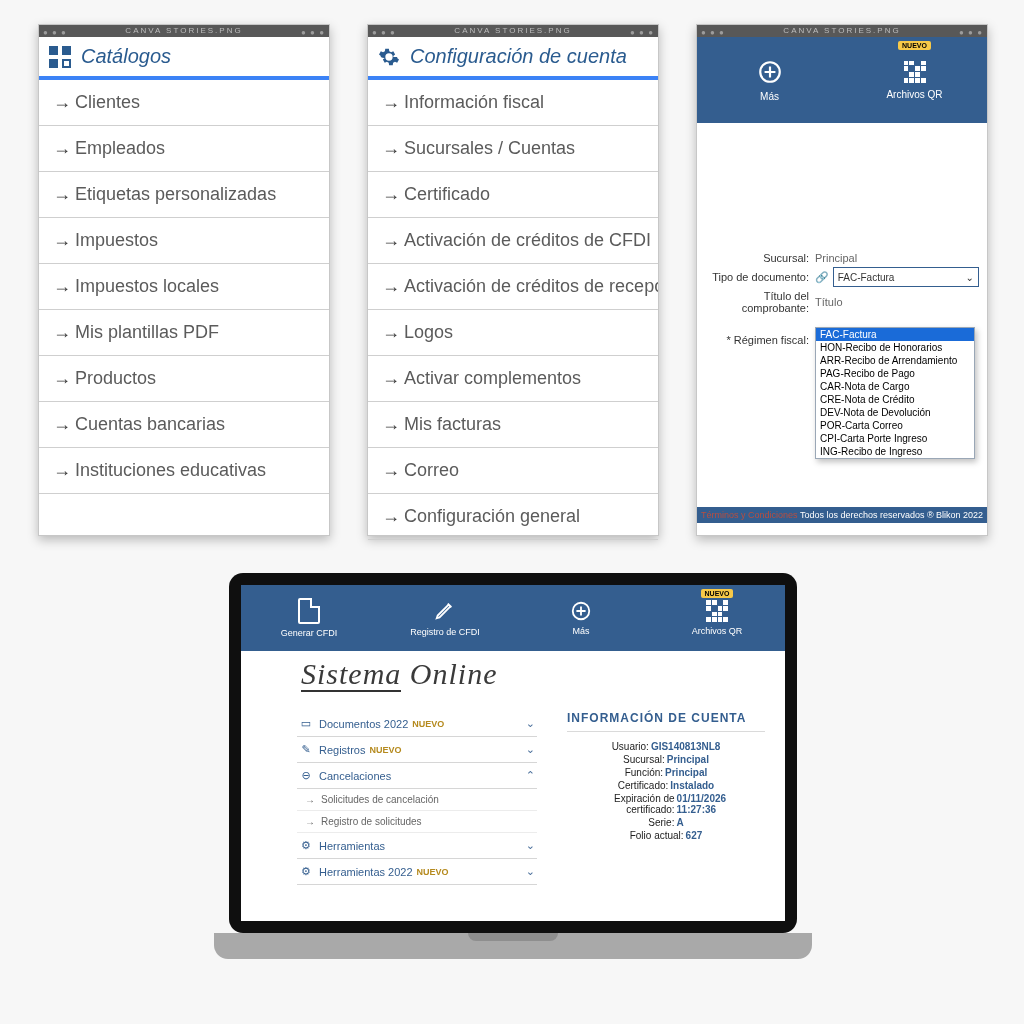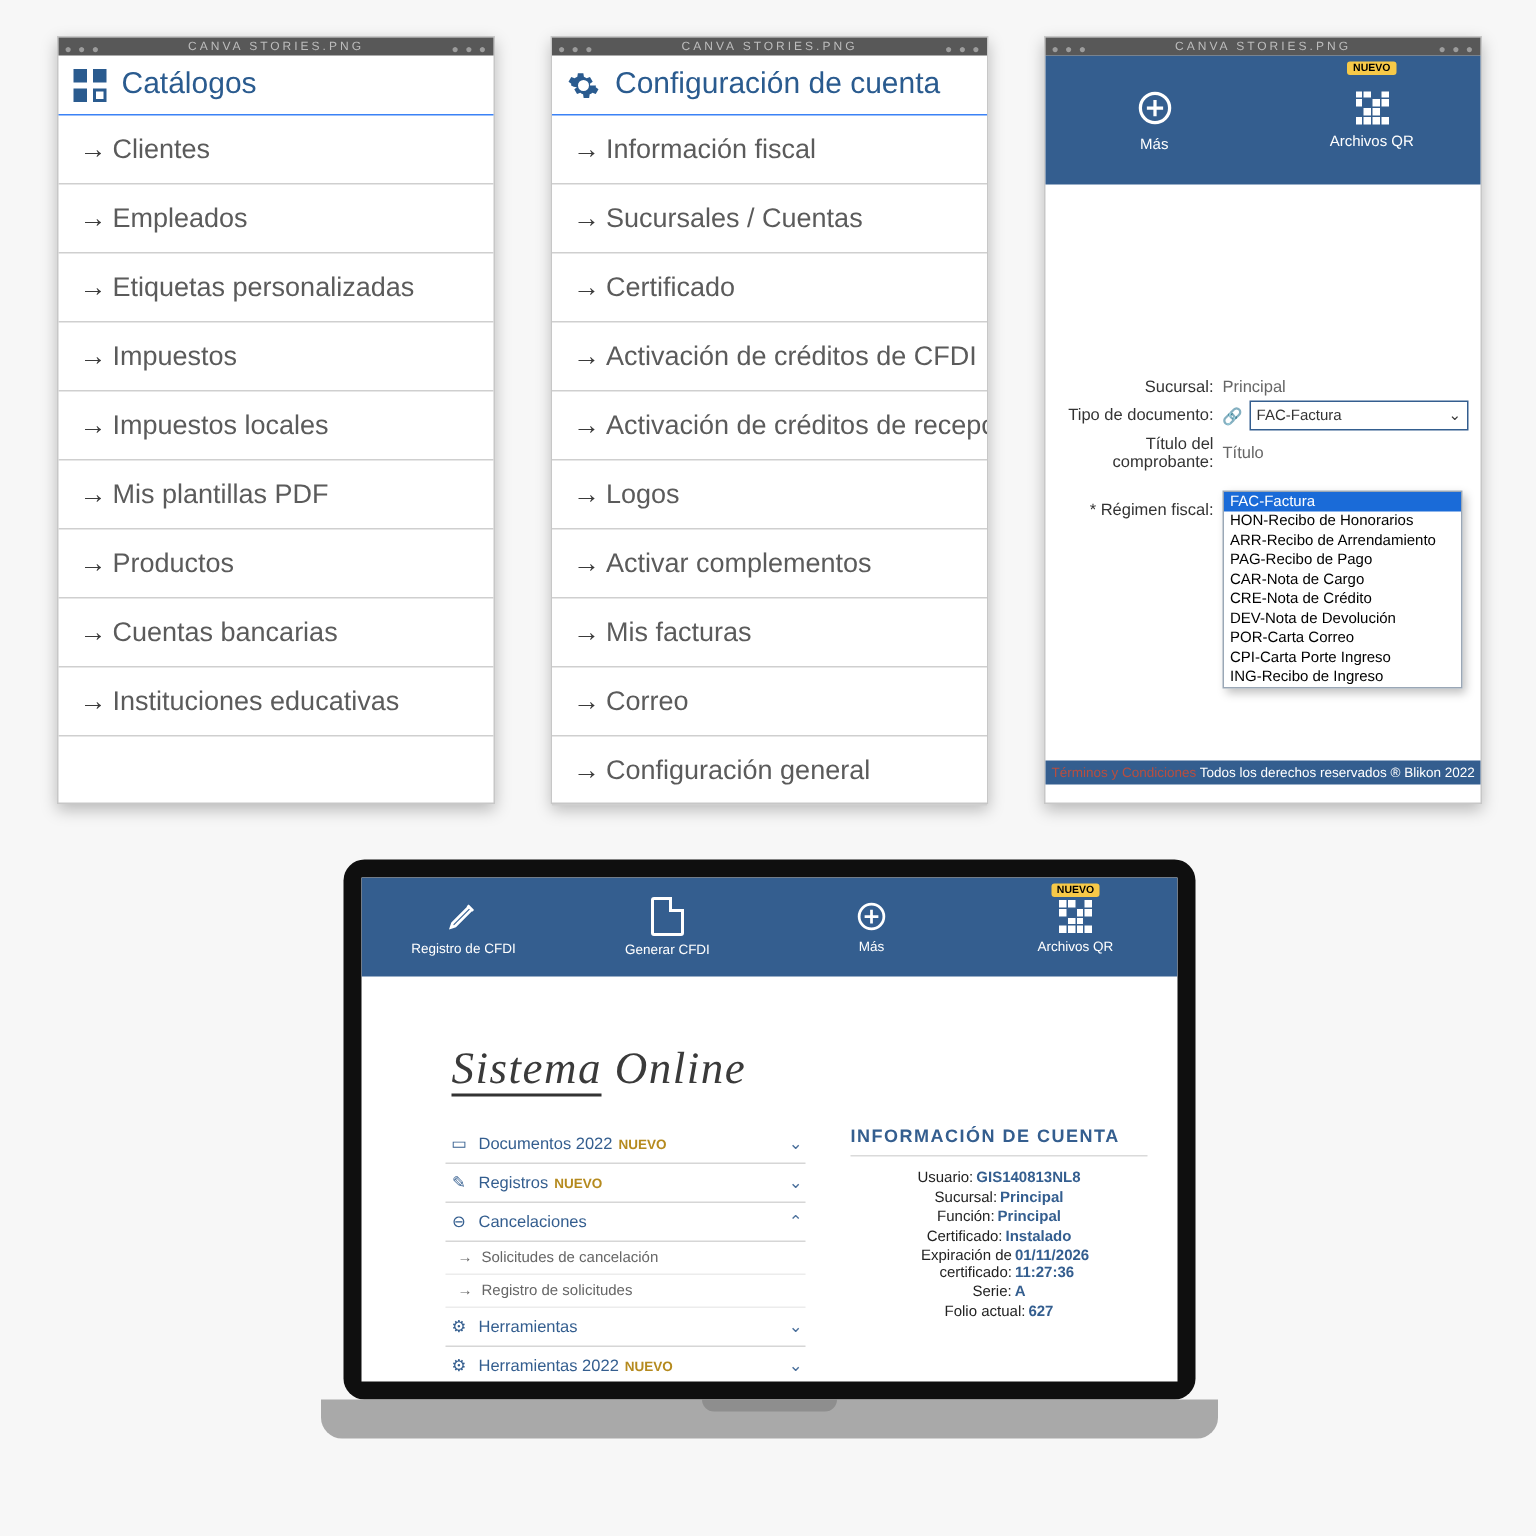--- a/index.html
+++ b/index.html
@@ -32,23 +32,24 @@
   .titlebar .dots-l, .titlebar .dots-r {
     position: absolute; top: 2px; font-size: 8px; color: #9c9c9c; letter-spacing: 1px;
   }
   .titlebar .dots-l { left: 4px; }
   .titlebar .dots-r { right: 4px; }
 
   
   .menu-head {
     display: flex; align-items: center;
     padding: 8px 10px;
-    border-bottom: 1px solid #3b82f6;
+    border-bottom: 4px solid #3b82f6;
     color: #2a5b8f;
     font-size: 20px;
+    font-style: italic;
   }
   .menu-head .hicon { width:22px; height:22px; margin-right:10px; position:relative; }
   .grid-icon span {
     position:absolute; width:9px; height:9px; background:#2a5b8f;
   }
   .grid-icon span:nth-child(1){left:0;top:0}
   .grid-icon span:nth-child(2){right:0;top:0}
   .grid-icon span:nth-child(3){left:0;bottom:0}
   .grid-icon span:nth-child(4){right:0;bottom:0;background:#fff;border:2px solid #2a5b8f;width:9px;height:9px;box-sizing:border-box}
   .gear-icon svg{width:22px;height:22px;fill:#2a5b8f}
@@ -132,21 +133,20 @@
   }
   .ls-btn{flex:1;display:flex;flex-direction:column;align-items:center;justify-content:center;gap:4px;font-size:9px;cursor:pointer;position:relative}
   .ls-btn svg{width:22px;height:22px;stroke:#fff;fill:none;stroke-width:2}
 
   .ls-title{
     font-family: "Times New Roman", serif;
     font-style: italic;
     font-size:30px; color:#3a3a3a;
     padding:6px 0 2px 60px;
     letter-spacing:1px;
-    margin-top:39px;
   }
   .ls-title .u{border-bottom:2px solid #333}
 
   .ls-body{display:flex; padding:18px 20px 0 56px; gap:30px}
   .ls-left{width:240px}
   .ls-right{flex:1}
 
   .ls-sec{
     display:flex;align-items:center;justify-content:space-between;
     border-bottom:1px solid #d6d6d6; padding:6px 2px; color:#345e8f; font-size:11px; cursor:pointer;
@@ -371,28 +371,28 @@
     <span class="tc">Términos y Condiciones</span><span> Todos los derechos reservados ® Blikon 2022</span>
   </div>
 </div>
 
 <div class="laptop">
   <div class="lap-frame">
     <div class="lap-screen">
 
       <div class="ls-toolbar">
         <div class="ls-btn">
+          <div class="docnew-icon"></div>
+          <span>Generar CFDI</span>
+        </div>
+        <div class="ls-btn">
           <div class="pencil-icon"><svg viewBox="0 0 24 24">
                 <path d="M3 21l3-1 12-12-2-2L4 18l-1 3zM15 5l4 4"></path>
               </svg></div>
           <span>Registro de CFDI</span>
-        </div>
-        <div class="ls-btn">
-          <div class="docnew-icon"></div>
-          <span>Generar CFDI</span>
         </div>
         <div class="ls-btn">
           <svg viewBox="0 0 24 24">
               <circle cx="12" cy="12" r="9"></circle>
               <path d="M12 7v10M7 12h10"></path>
             </svg>
           <span>Más</span>
         </div>
         <div class="ls-btn">
           <div class="nuevo-badge">NUEVO</div>

